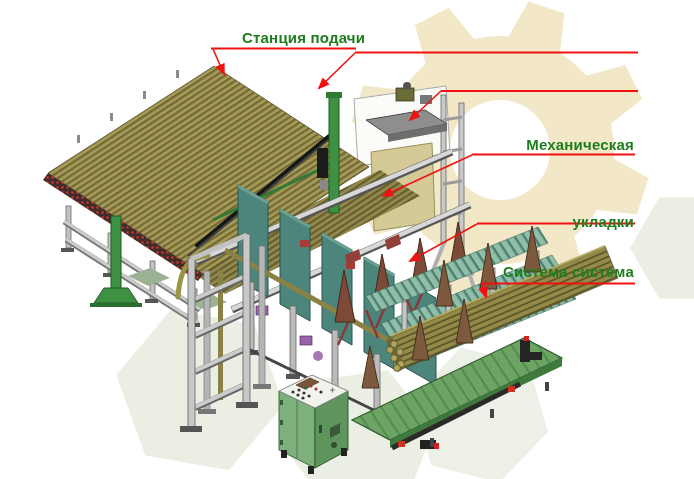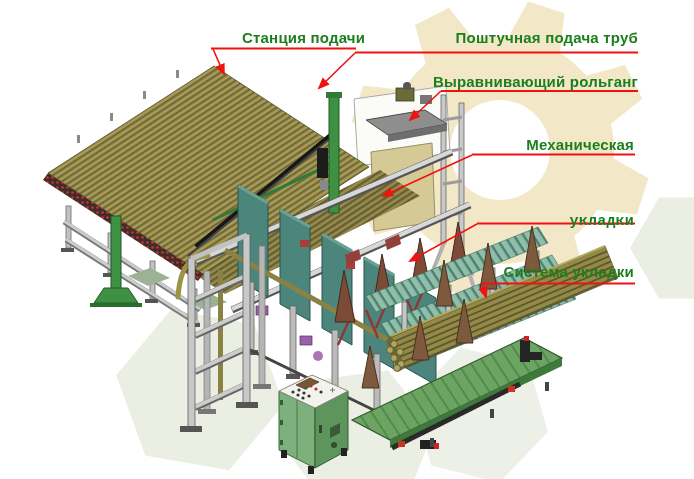--- a/index.html
+++ b/index.html
@@ -3,21 +3,21 @@
 <meta charset="utf-8">
 <style>
   html,body{margin:0;padding:0;background:#ffffff;}
   #stage{position:relative;width:694px;height:479px;background:#ffffff;overflow:hidden;
          font-family:"Liberation Sans","DejaVu Sans",sans-serif;}
   #scene{position:absolute;left:0;top:0;}
   .lbl{position:absolute;color:#1d7e1d;font-size:15px;font-weight:bold;line-height:15px;
        white-space:nowrap;letter-spacing:0.2px;}
   .lbl.two{display:flex;flex-direction:row;align-items:flex-end;}
   .gap5{margin-top:6px;}
-  .gap8{margin-top:9px;font-family:Liberation Mono, monospace;}
+  .gap8{margin-top:9px;}
 </style>
 </head>
 <body>
 
 <div id="stage">
 
 <svg id="scene" width="694" height="479" viewBox="0 0 694 479" xmlns="http://www.w3.org/2000/svg">
   <defs>
     <pattern id="pipes" width="6" height="5" patternUnits="userSpaceOnUse" patternTransform="rotate(-33)">
       <rect width="6" height="5" fill="#9c9150"></rect>
@@ -322,27 +322,25 @@
     <line x1="472" y1="155" x2="383" y2="196" stroke-width="1.6" marker-end="url(#arr)"></line>
     <line x1="477" y1="223.5" x2="635" y2="223.5" stroke-width="1.8"></line>
     <line x1="477" y1="224" x2="410" y2="261" stroke-width="1.6" marker-end="url(#arr)"></line>
     <line x1="482" y1="283.5" x2="635" y2="283.5" stroke-width="1.8"></line>
     <line x1="482" y1="284" x2="486" y2="297" stroke-width="1.6" marker-end="url(#arr)"></line>
   </g>
 </svg>
 
 <div class="lbl" style="left:242px;top:30px;">Станция подачи</div>
 
-<div class="lbl" style="right:56px;top:30px;">Поштучная подача труб</div>
-
-<div class="lbl" style="right:56px;top:74px;">Выравнивающий рольганг</div>
+
 
 <div class="lbl two" style="right:60px;top:137px;">
   <div>Механическая</div>
 </div>
 
 <div class="lbl two" style="right:60px;top:205px;">
   <div class="gap8">укладки</div>
 </div>
 
-<div class="lbl" style="right:60px;top:264px;">Система укладки</div>
+<div class="lbl" style="right:60px;top:264px;">Система система</div>
 
 </div>
 
 </body></html>

